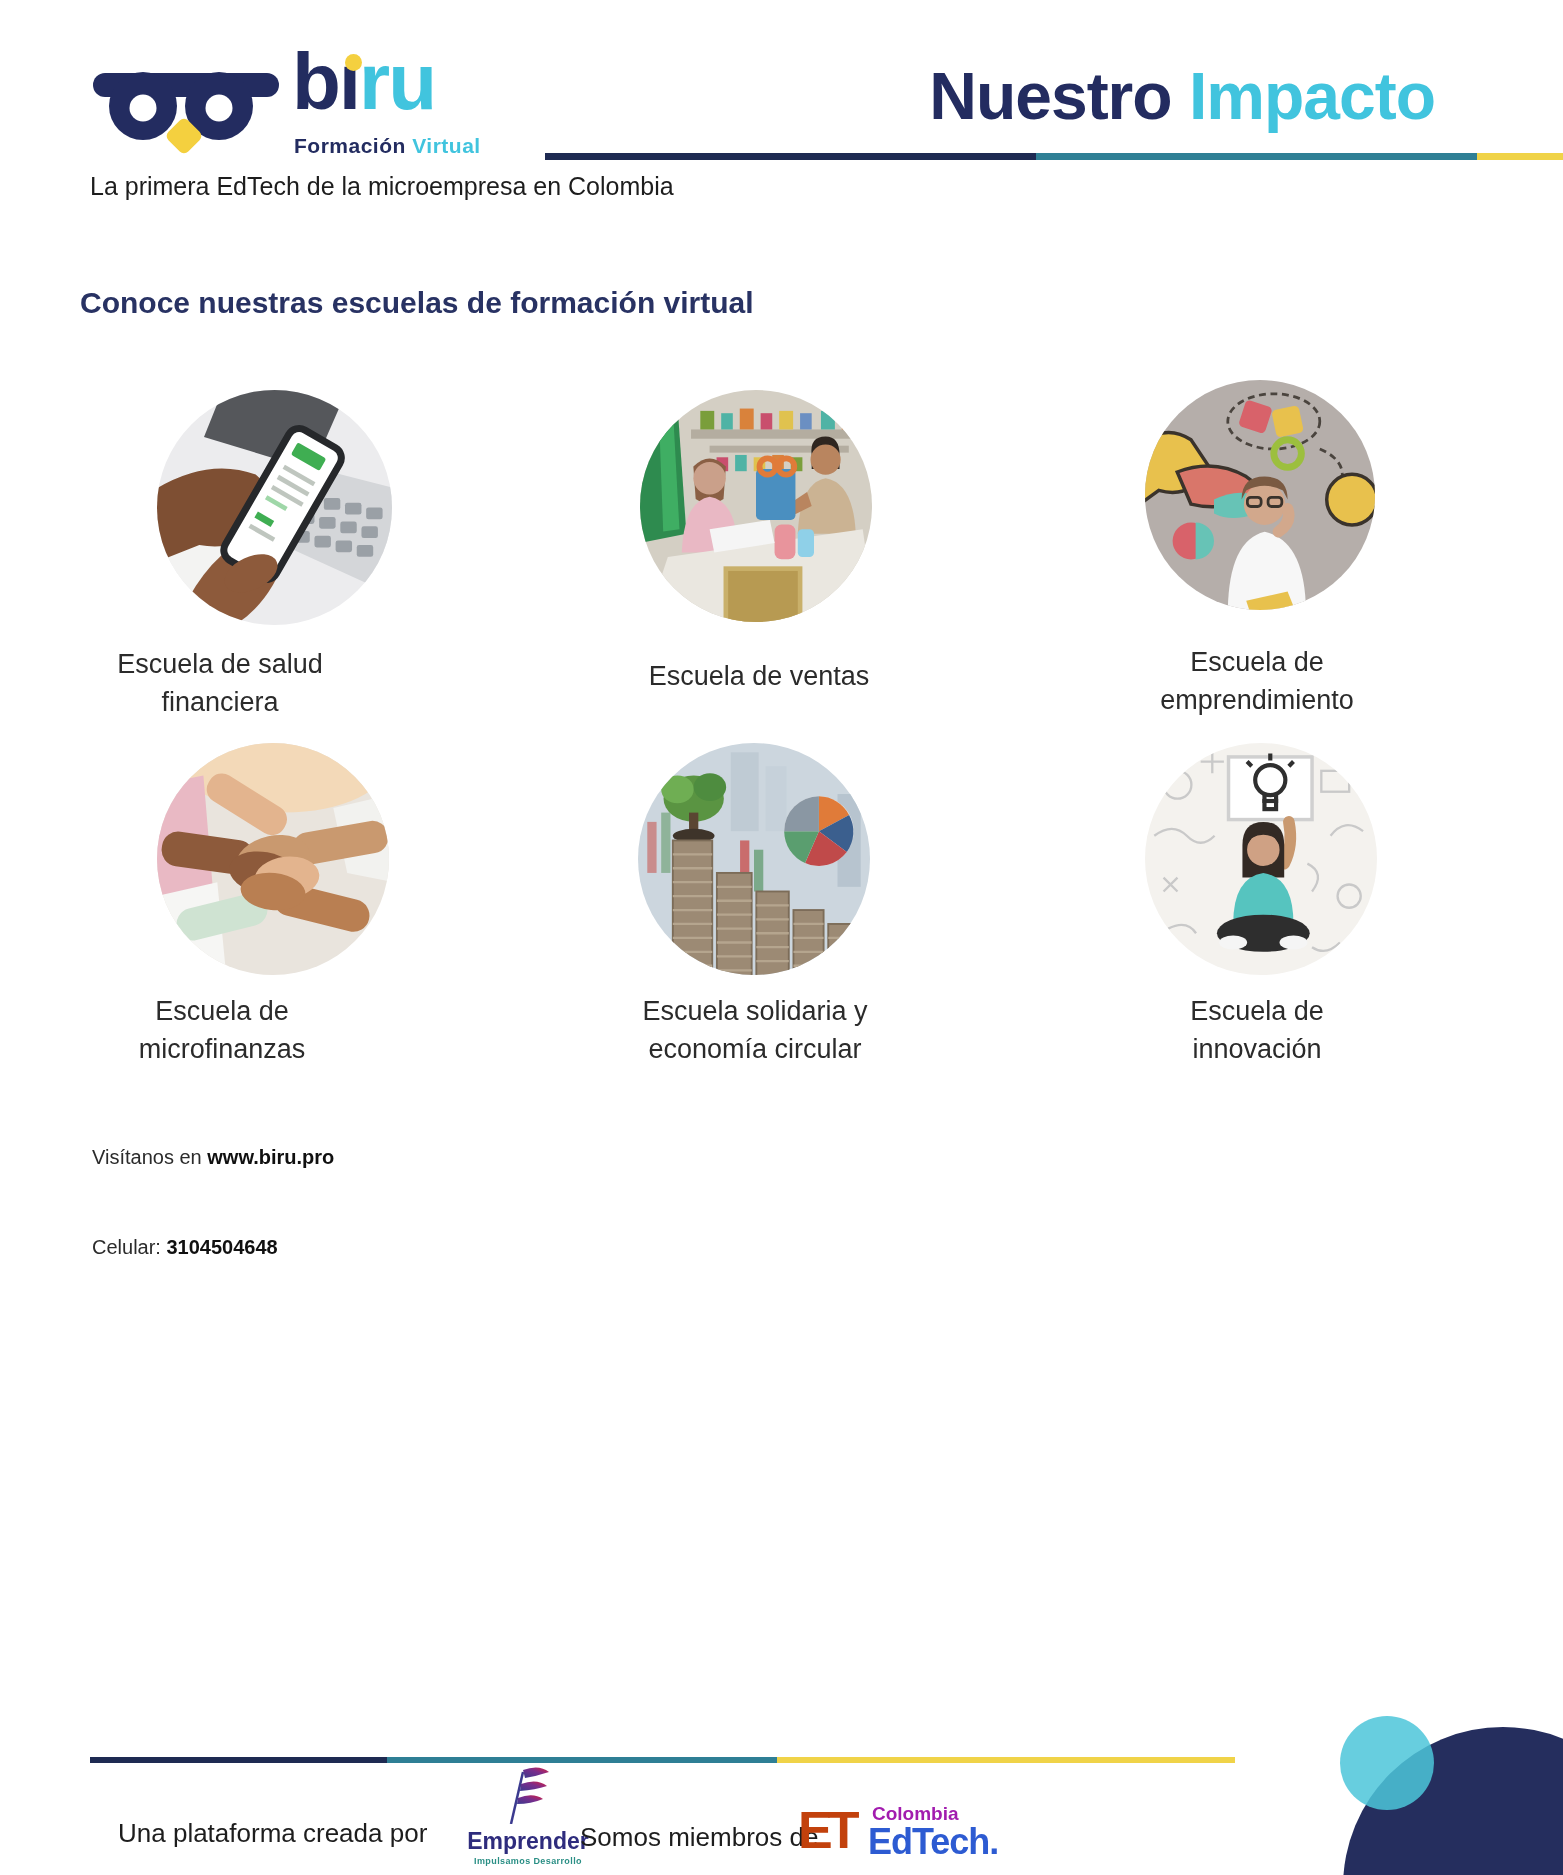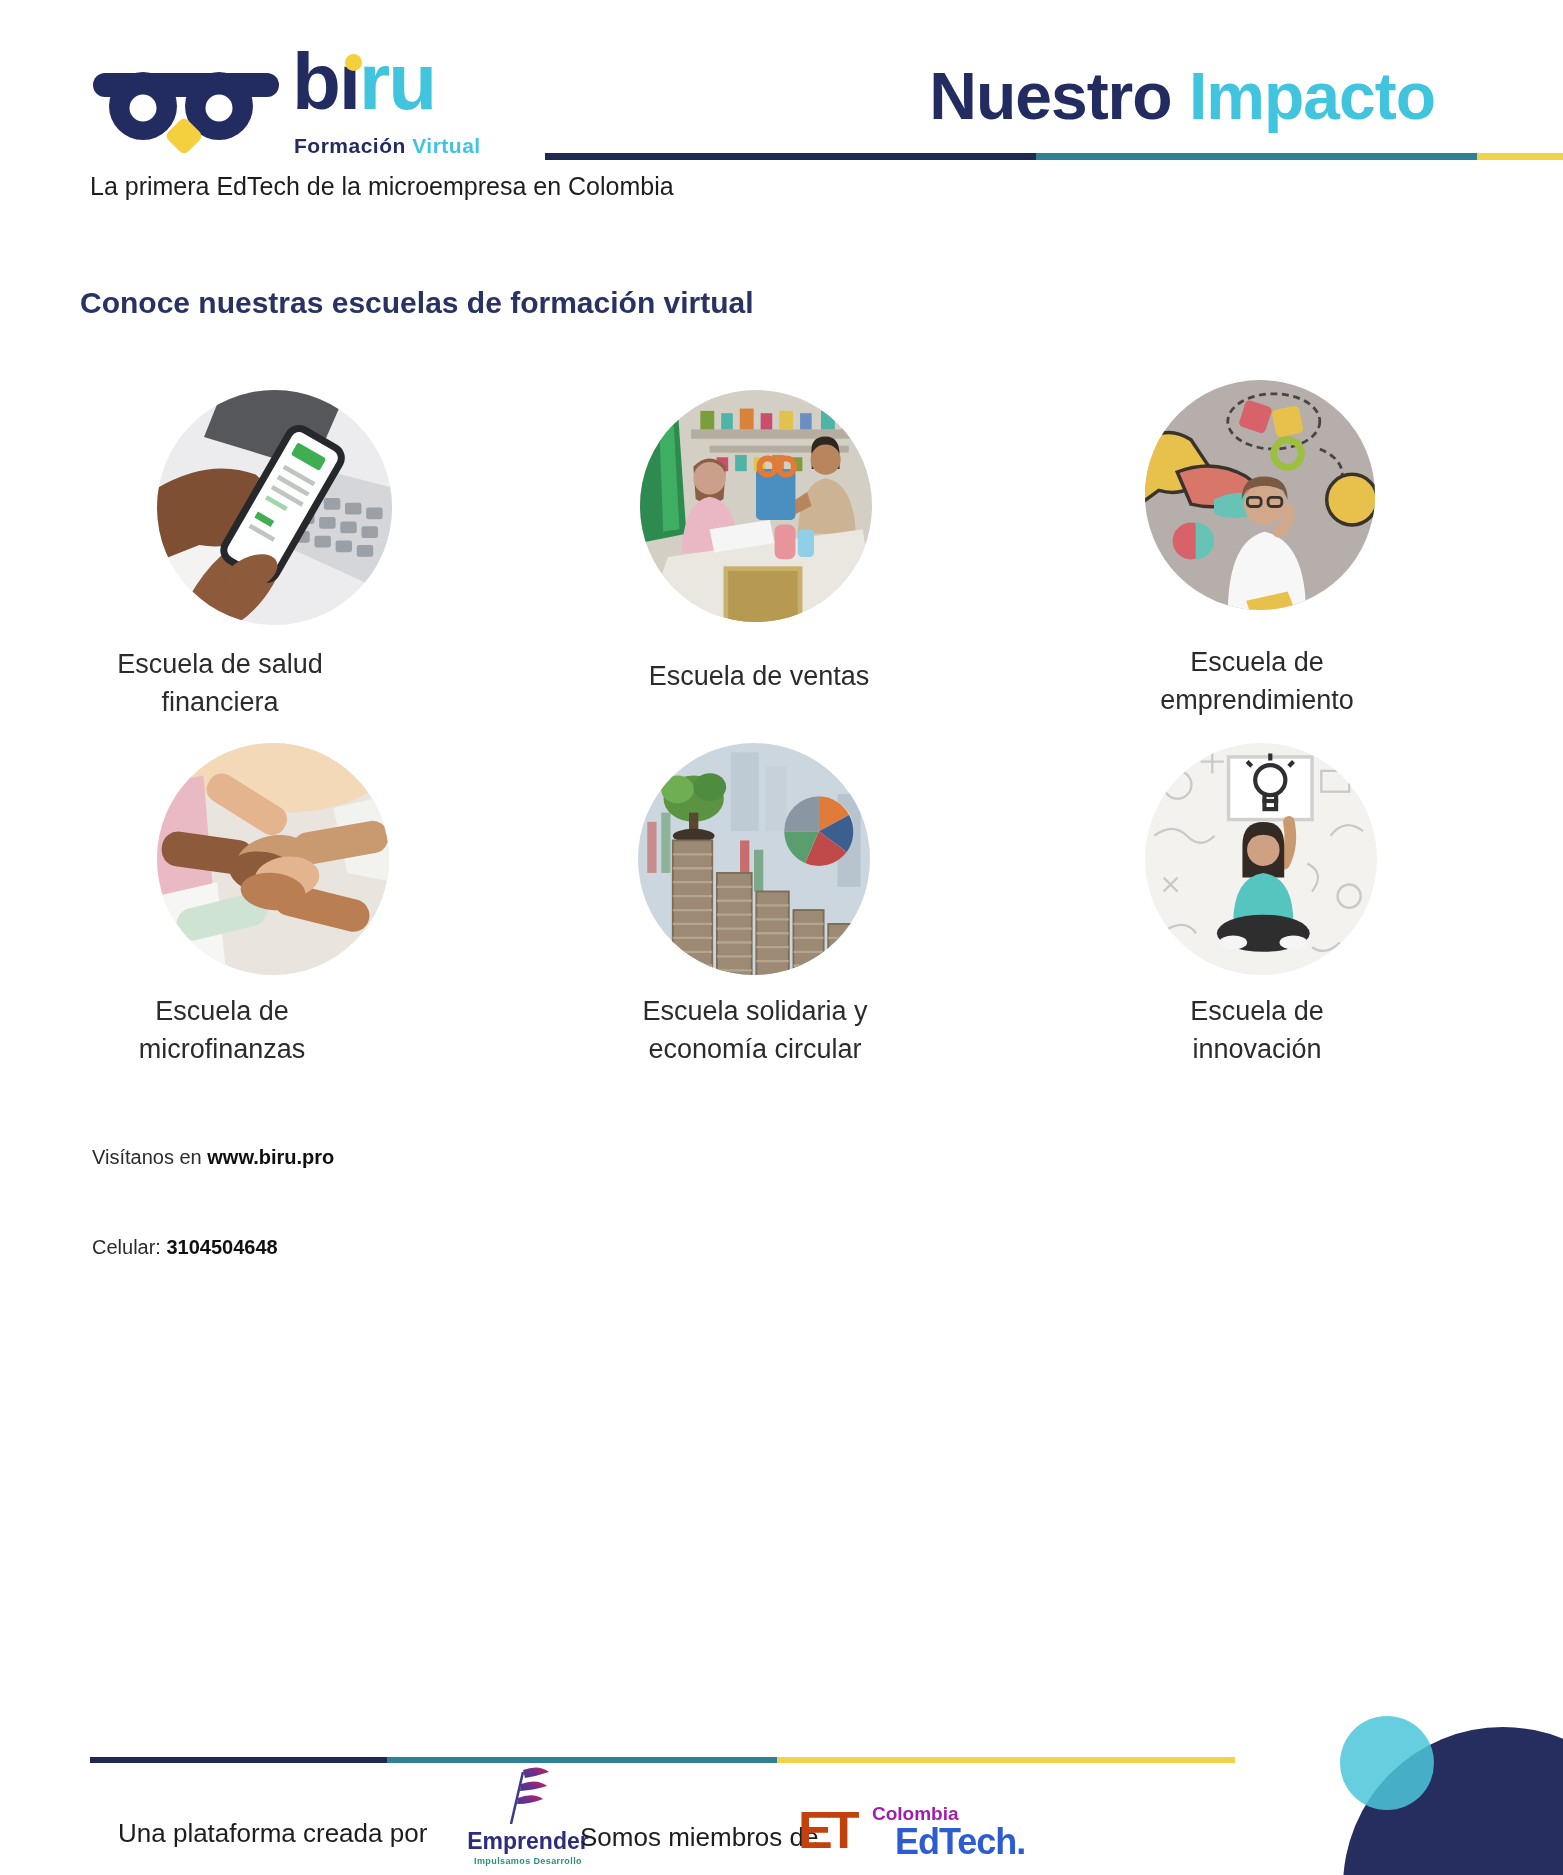--- a/index.html
+++ b/index.html
@@ -319,15 +319,15 @@
     <path d="M16,18 Q32,12 42,20 Q30,24 15,25 Z" fill="url(#empgrad)"></path>
     <path d="M13,32 Q28,26 38,33 Q26,38 12,38 Z" fill="url(#empgrad)"></path>
   </svg>
   <div class="abs emprender-name" style="left:458px;top:1828px;width:140px;">Emprender</div>
   <div class="abs emprender-tag" style="left:453px;top:1856px;width:150px;">Impulsamos Desarrollo</div>
 
   <div class="abs footer-text" style="left:580px;top:1822px;">Somos miembros de</div>
 
   <div class="abs edtech-mark" style="left:798px;top:1804px;">ET</div>
   <div class="abs edtech-country" style="left:872px;top:1804px;">Colombia</div>
-  <div class="abs edtech-name" style="left:895px;top:1824px;">EdTech.</div>
+  <div class="abs edtech-name" style="left:868px;top:1824px;">EdTech.</div>
 
 </div>
 
 </body></html>

